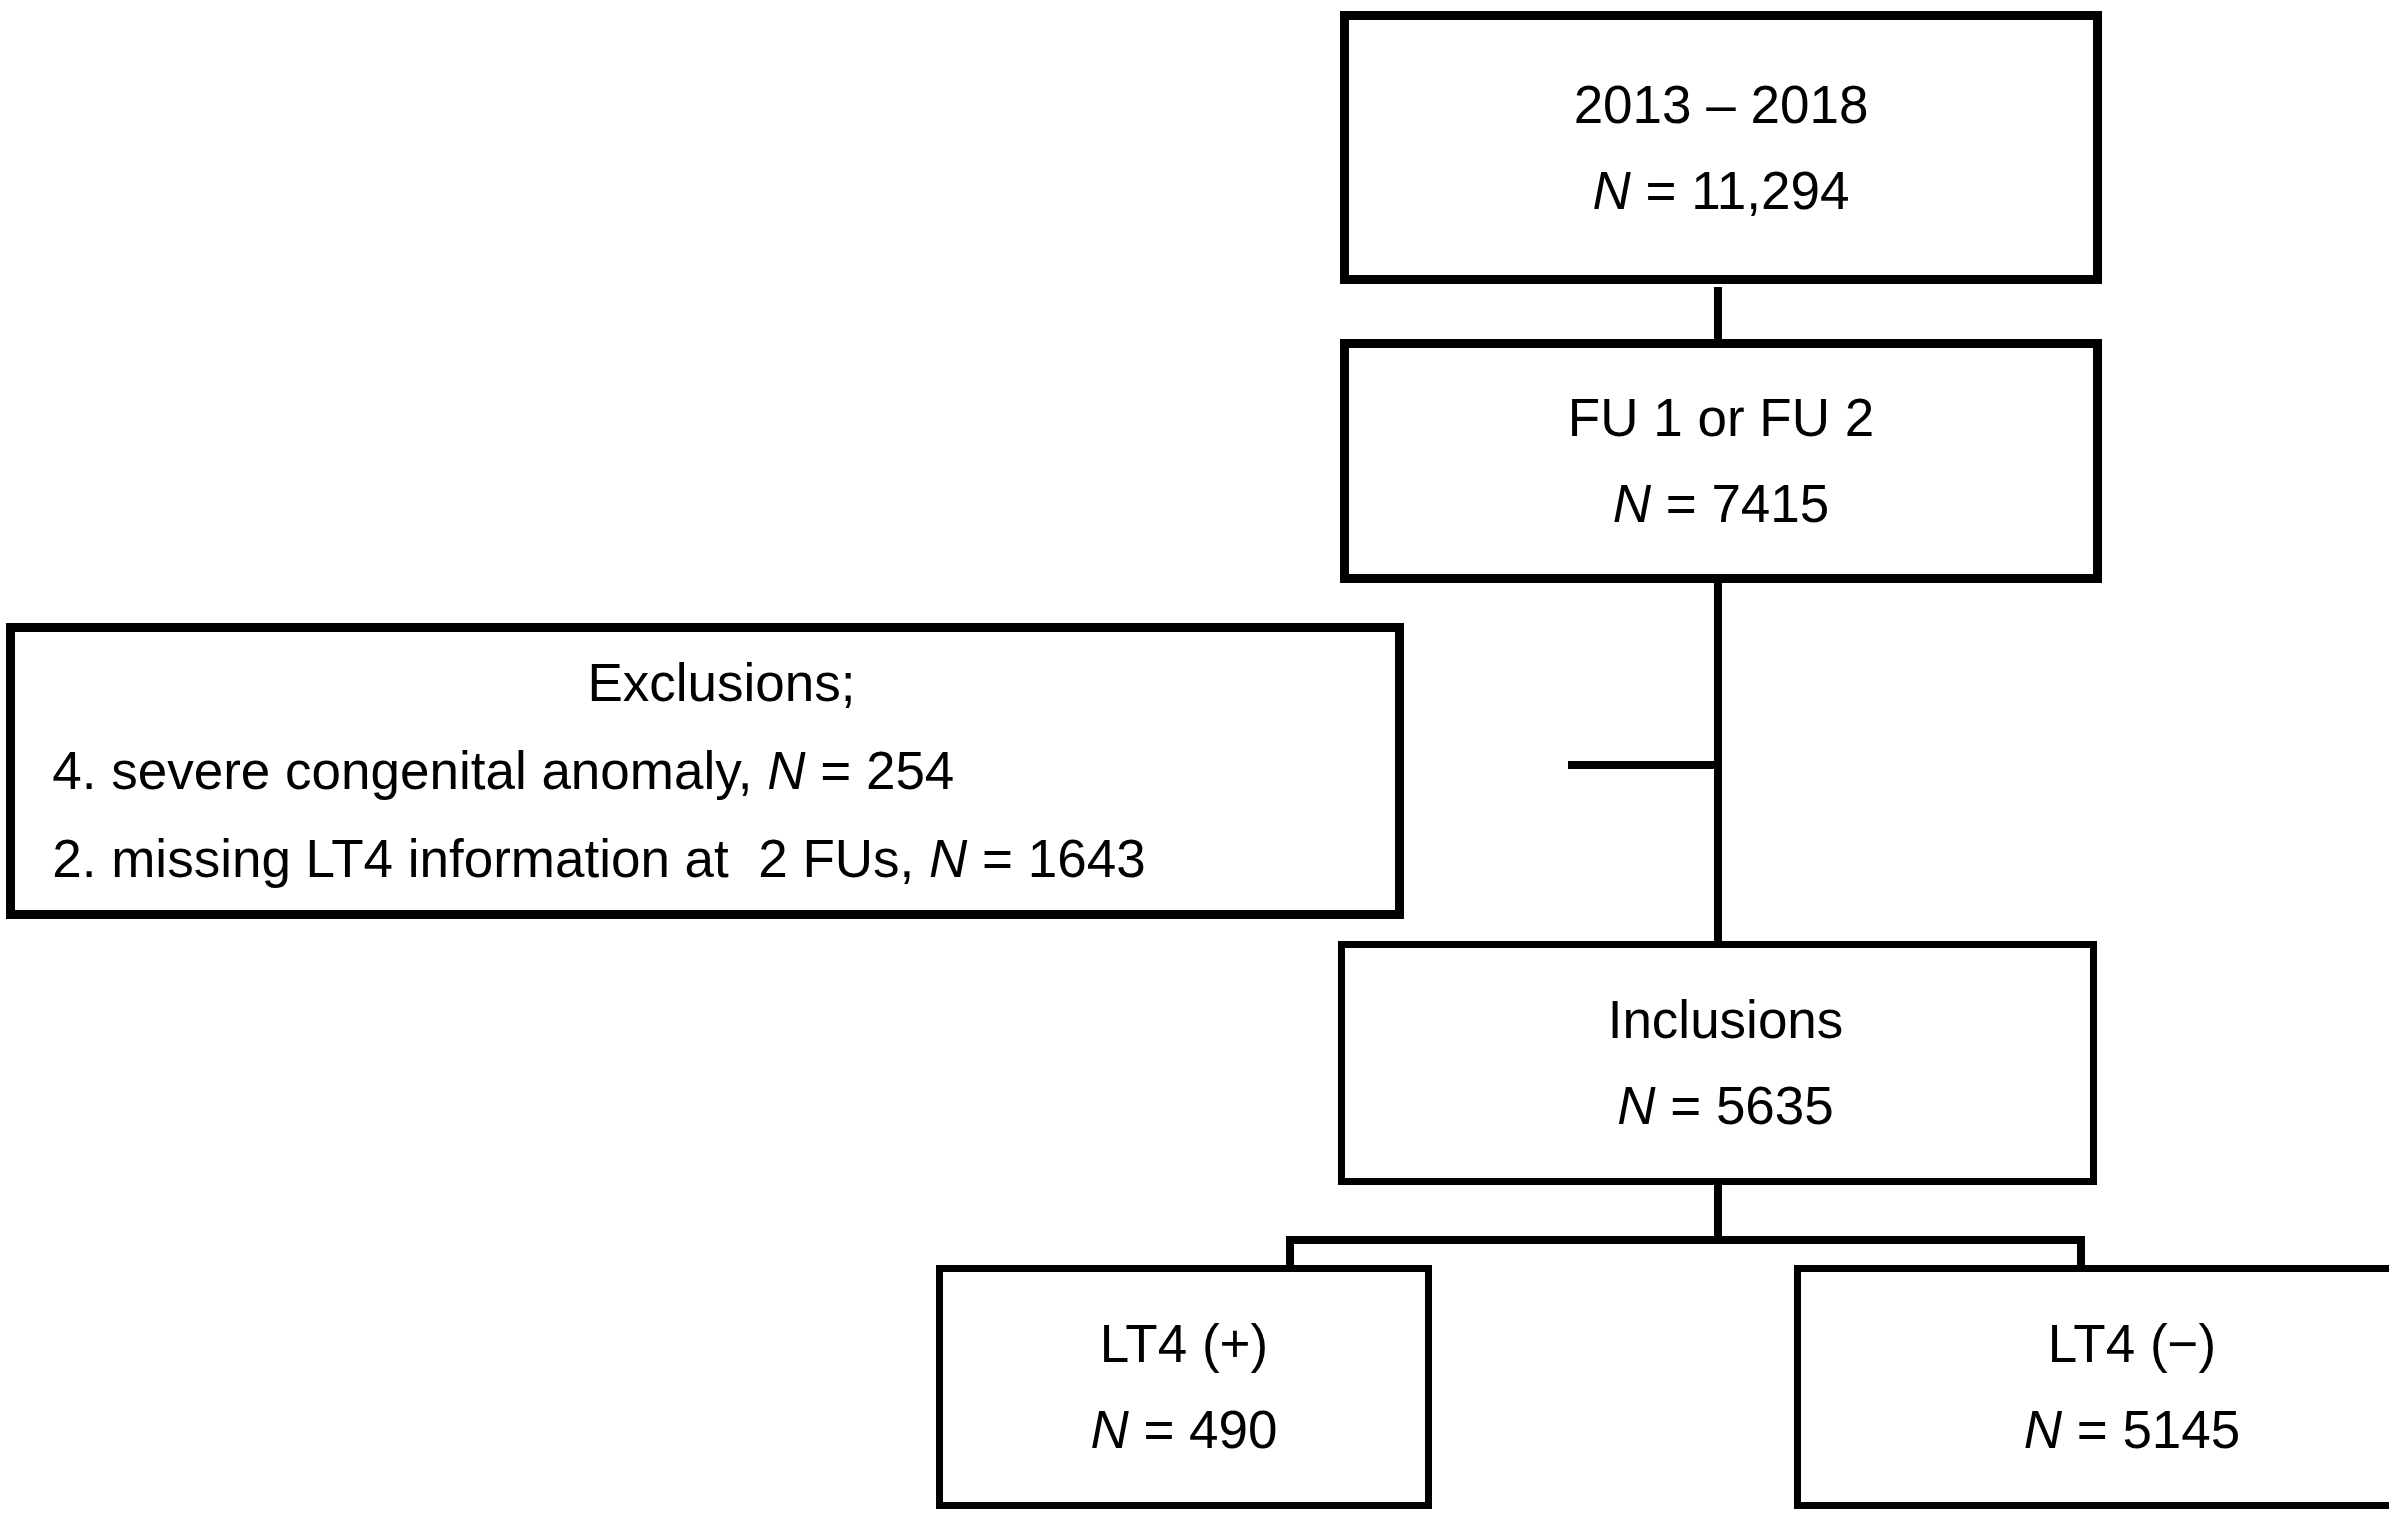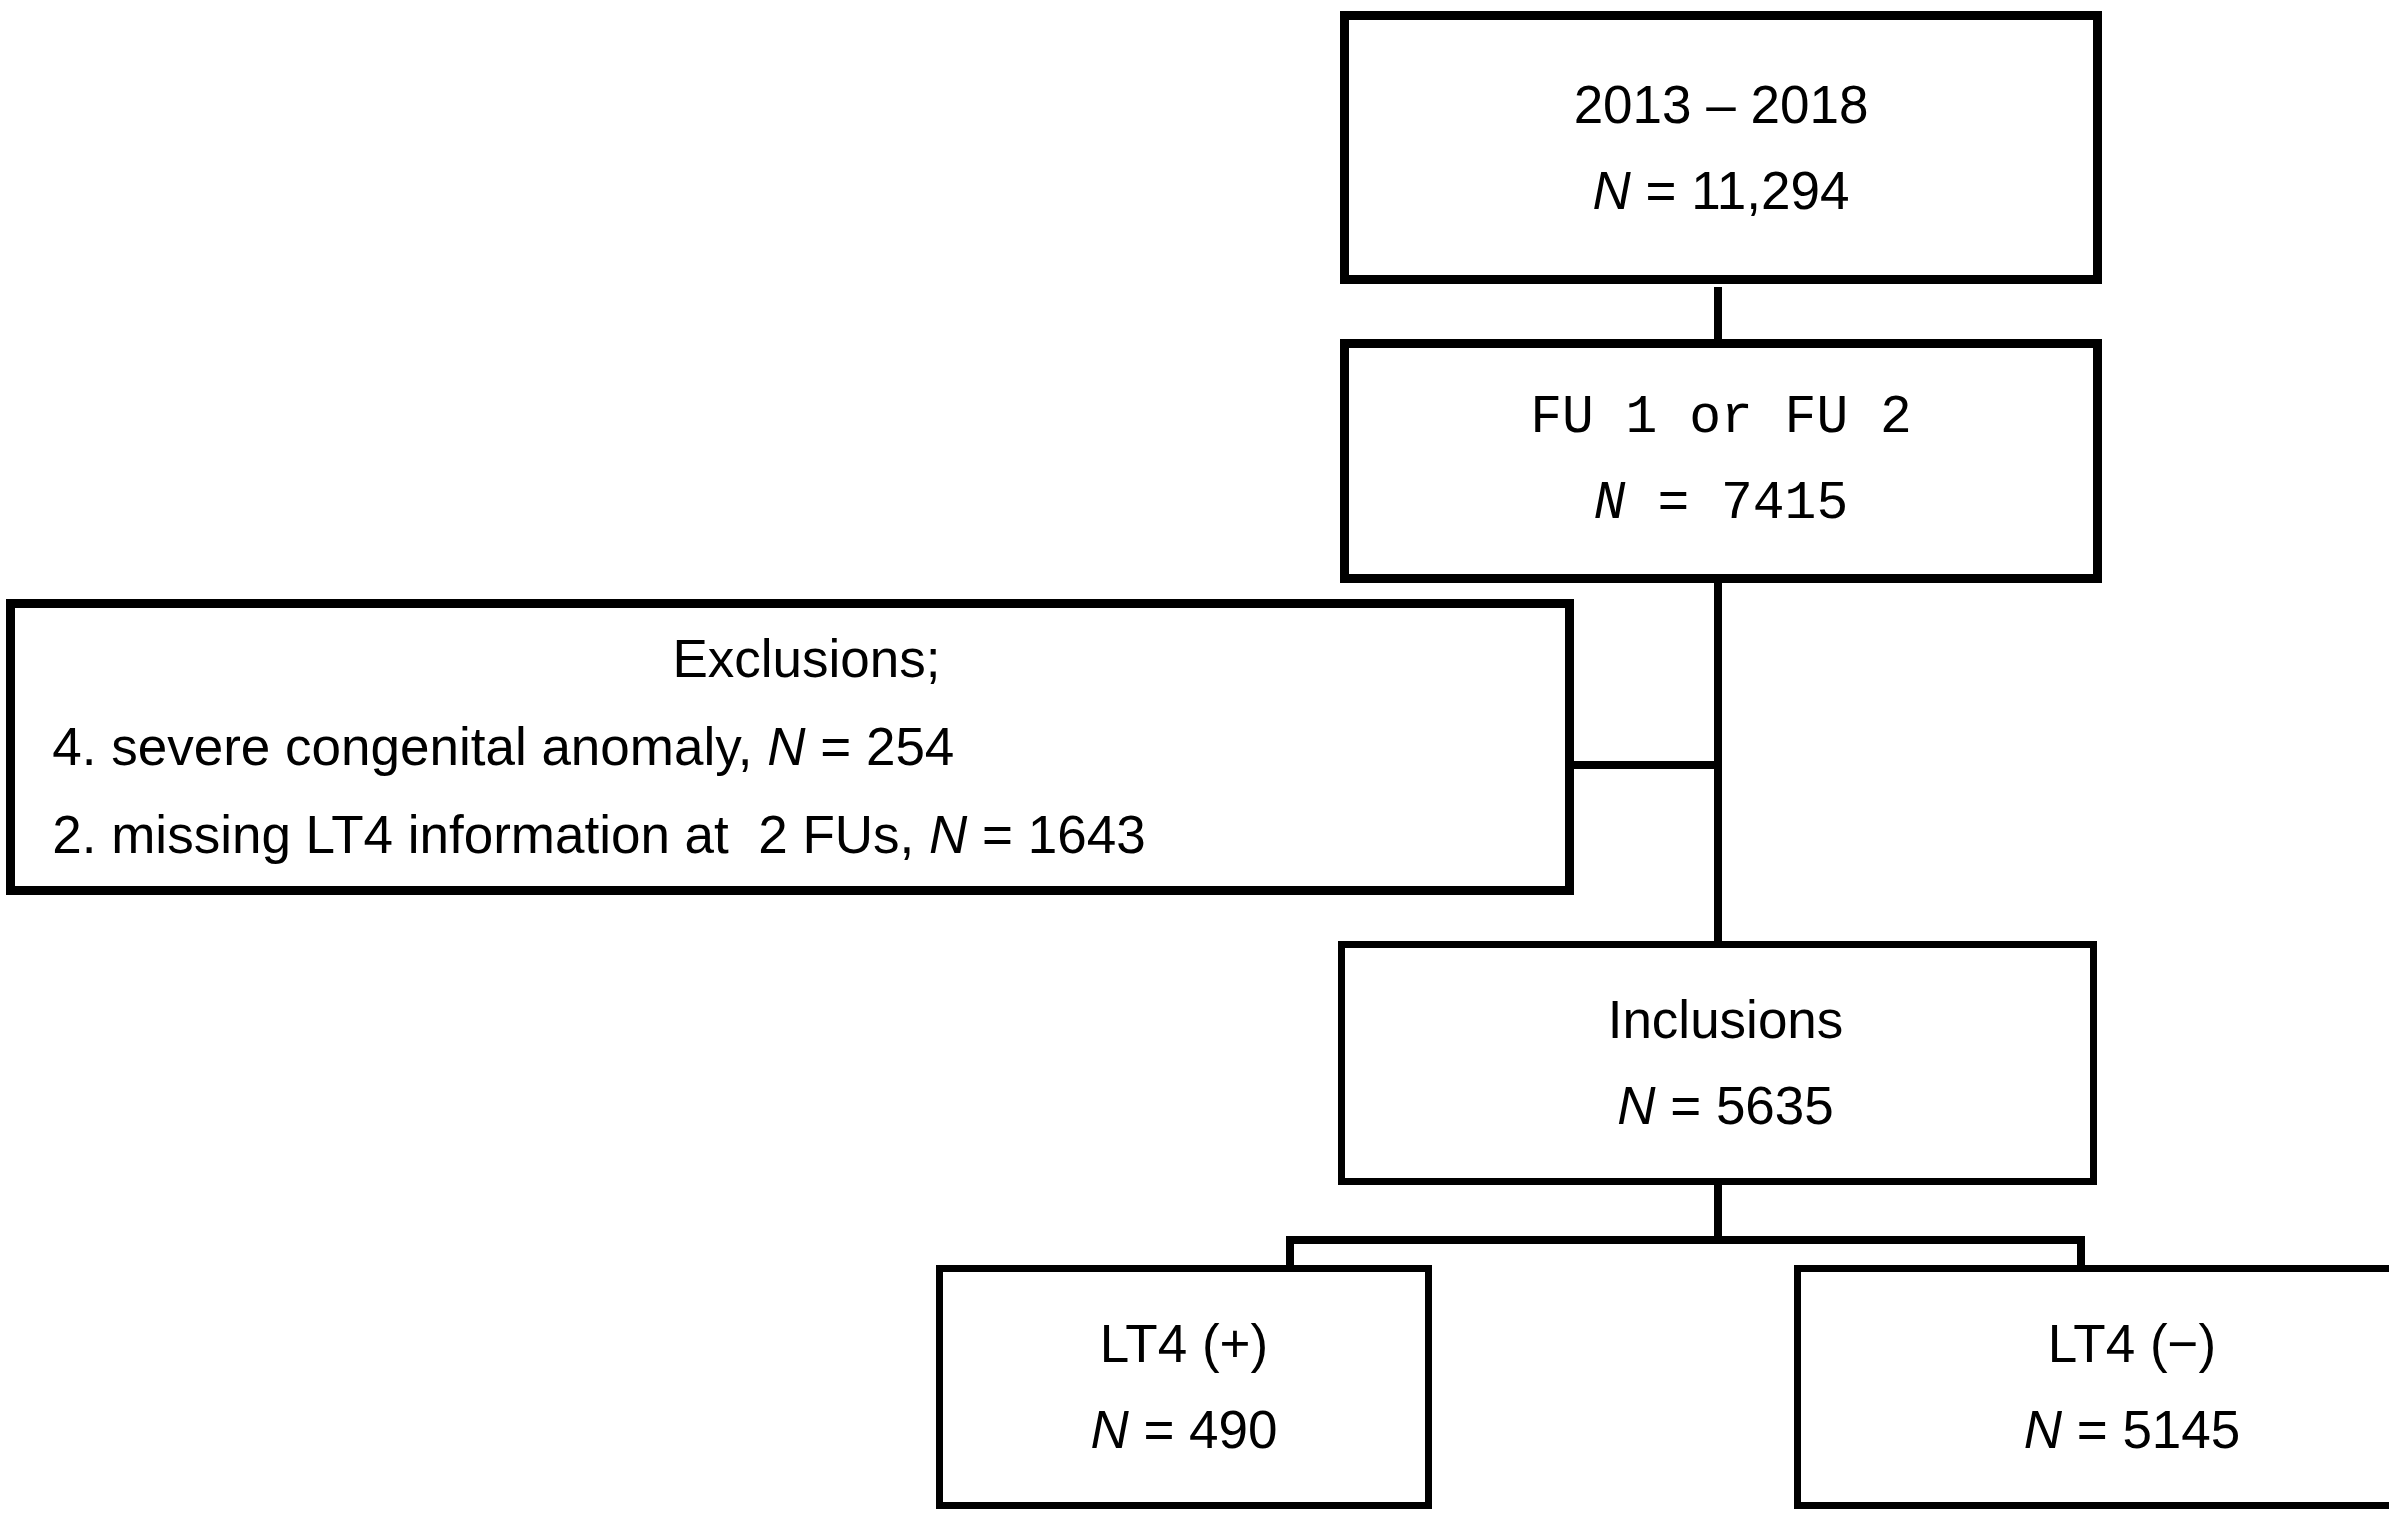--- a/index.html
+++ b/index.html
@@ -55,26 +55,26 @@
   <div class="line" style="left:1714px; top:1181px; width:7.9px; height:60px;"></div>
   <div class="line" style="left:1286px; top:1236px; width:799px; height:7.9px;"></div>
   <div class="line" style="left:1286px; top:1240px; width:7.9px; height:30px;"></div>
   <div class="line" style="left:2077px; top:1240px; width:7.9px; height:30px;"></div>
 
   <div class="box" style="left:1340px; top:11px; width:762px; height:273px;">
     <div class="bl"><span>2013 – 2018</span></div>
     <div class="bl"><span class="it">N</span><span> = 11,294</span></div>
   </div>
 
-  <div class="box" style="left:1340px; top:339px; width:762px; height:244px;font-family:Liberation Mono, monospace;">
+  <div class="box" style="left:1340px; top:339px; width:762px; height:244px;">
     <div class="bl"><span>FU 1 or FU 2</span></div>
     <div class="bl"><span class="it">N</span><span> = 7415</span></div>
   </div>
 
-  <div class="box box-exclusions" style="left:6.3px; top:599px; width:1568px; height:296px;padding-left:37px;">
+  <div class="box box-exclusions" style="left:6.3px; top:623px; width:1398px; height:296px;padding-left:37px;">
     <div class="bl center"><span>Exclusions;</span></div>
     <div class="bl"><span>4. severe congenital anomaly, </span><span class="it">N</span><span> = 254</span></div>
     <div class="bl"><span>2. missing LT4 information at  2 FUs, </span><span class="it">N</span><span> = 1643</span></div>
   </div>
 
   <div class="box thin" style="left:1338px; top:941px; width:759px; height:244px;padding-left:16px;">
     <div class="bl"><span>Inclusions</span></div>
     <div class="bl"><span class="it">N</span><span> = 5635</span></div>
   </div>
 

